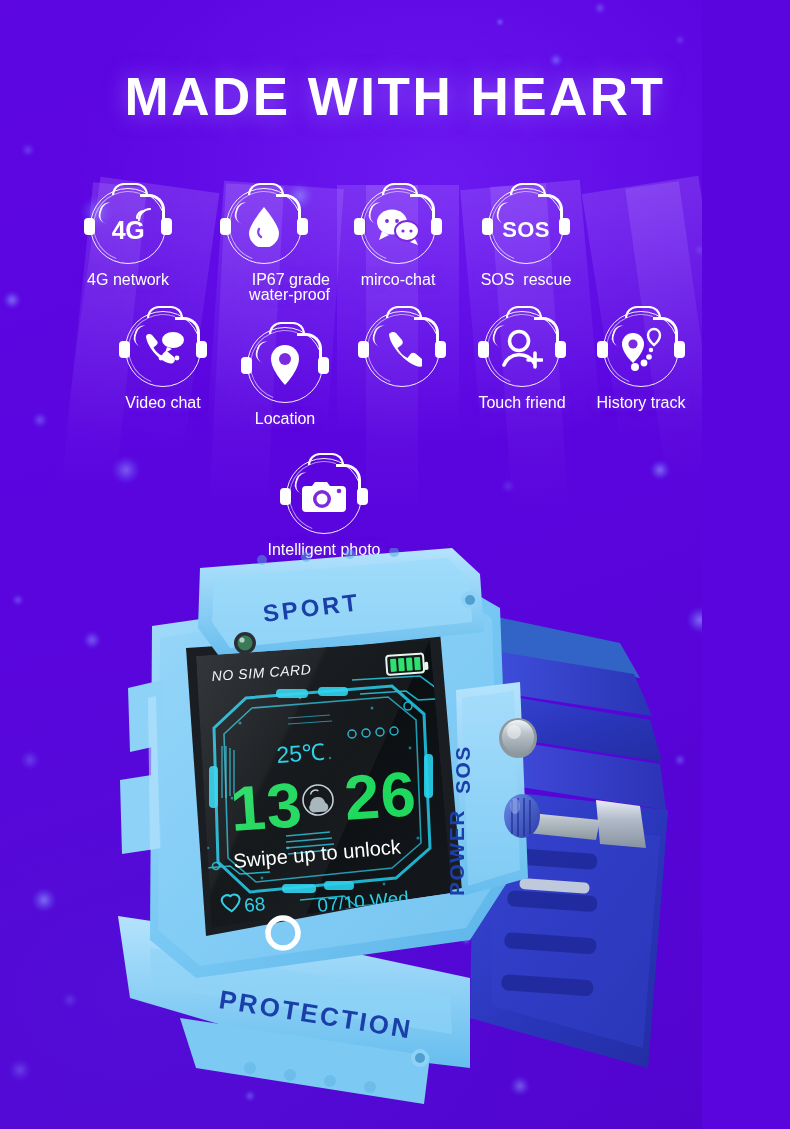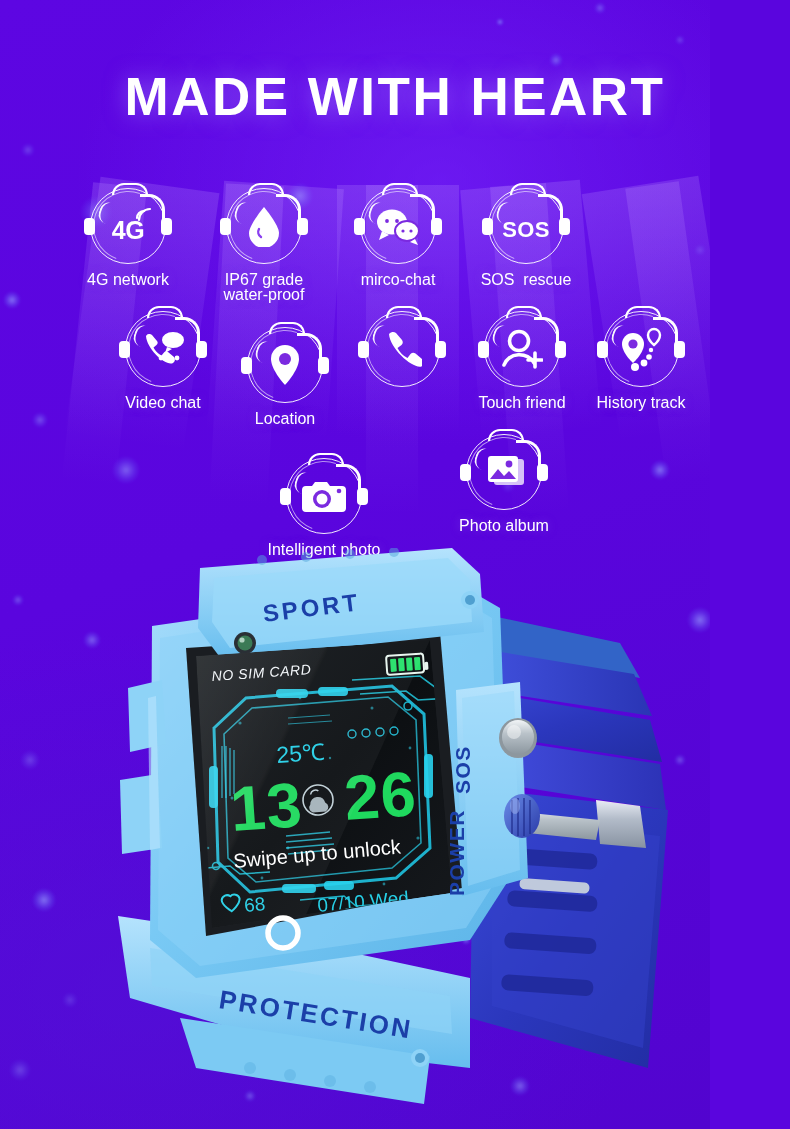--- a/index.html
+++ b/index.html
@@ -8,21 +8,20 @@
     font-family:"Liberation Sans",sans-serif;
     background:#5a05de;
     position:relative;
   }
   #stage{
     position:absolute;inset:0;width:702px;height:1129px;overflow:hidden;
     background:
       radial-gradient(ellipse 520px 380px at 62% 16%, rgba(120,40,255,.55) 0%, rgba(90,5,222,0) 70%),
       radial-gradient(ellipse 700px 520px at 20% 88%, rgba(80,20,215,.55) 0%, rgba(90,5,222,0) 70%),
       linear-gradient(160deg,#5d06e2 0%, #5a05de 45%, #5204cf 100%);
-    padding-left: 8px;
   }
   
   .bokeh{position:absolute;border-radius:50%;pointer-events:none;
     background:radial-gradient(circle, rgba(150,160,255,.85) 0%, rgba(110,120,255,.35) 45%, rgba(90,60,240,0) 72%);
     filter:blur(1px);}
   
   .beams{position:absolute;left:0;top:185px;width:790px;height:480px;pointer-events:none;}
   .beam{position:absolute;top:0;
     background:linear-gradient(to bottom, rgba(190,150,255,.22) 0%, rgba(175,130,255,.13) 45%, rgba(160,110,255,0) 100%);
   }
@@ -132,21 +131,21 @@
           <div class="glyph">
             <span class="txtglyph">4G</span>
             <span style="position: absolute; right: 13px; top: 14px;"><svg width="20" height="20" viewBox="0 0 20 20">
                 <path d="M4 16 a7 7 0 0 1 7 -7" fill="none" stroke="#fff" stroke-width="2.2" stroke-linecap="round"></path>
                 <path d="M6 18 a11 11 0 0 1 11 -11" fill="none" stroke="#fff" stroke-width="2.2" stroke-linecap="round"></path>
               </svg></span>
           </div>
         </div>
         <div class="flabel">4G&nbsp;network</div>
       </div>
-      <div class="feat" style="left: 198px; top: 188px;">
+      <div class="feat" style="left: 198px; top: 188px; text-align: right;">
         <div class="ring">
           <div class="lug l"></div>
           <div class="lug r"></div>
           <div class="crownArc"></div>
           <div class="circ"></div>
           <div class="circ2"></div>
           <div class="tick"></div>
           <div class="arcR"></div>
           <div class="glyph">
             <svg width="40" height="42" viewBox="0 0 40 42">
@@ -313,40 +312,20 @@
           <div class="glyph">
             <svg width="46" height="36" viewBox="0 0 46 36">
       <path d="M14 4 h12 l3 4 h12 a4 4 0 0 1 4 4 v18 a4 4 0 0 1 -4 4 H5 a4 4 0 0 1 -4 -4 V12 a4 4 0 0 1 4 -4 h6 Z" fill="#fff"></path>
       <circle cx="21" cy="21" r="9" fill="#7b2ae0"></circle>
       <circle cx="21" cy="21" r="5.5" fill="#fff"></circle>
       <circle cx="38" cy="13" r="2.3" fill="#7b2ae0"></circle>
       </svg>
           </div>
         </div>
         <div class="flabel">Intelligent&nbsp;photo</div>
-      </div>
-      <div class="feat" style="left: 438px; top: 434px;">
-        <div class="ring">
-          <div class="lug l"></div>
-          <div class="lug r"></div>
-          <div class="crownArc"></div>
-          <div class="circ"></div>
-          <div class="circ2"></div>
-          <div class="tick"></div>
-          <div class="arcR"></div>
-          <div class="glyph">
-            <svg width="44" height="38" viewBox="0 0 44 38">
-      <rect x="12" y="6" width="30" height="26" rx="3" fill="#fff" opacity=".75"></rect>
-      <rect x="6" y="3" width="30" height="26" rx="3" fill="#fff"></rect>
-      <circle cx="27" cy="11" r="3.4" fill="#7b2ae0"></circle>
-      <path d="M8 26 L16 16 L22 23 L27 18 L34 26 Z" fill="#7b2ae0"></path>
-      </svg>
-          </div>
-        </div>
-        <div class="flabel">Photo&nbsp;album</div>
       </div>
     </div>
 
   <div class="watch-wrap">
   <svg class="watch" width="790" height="581" viewBox="0 0 790 581" xmlns="http://www.w3.org/2000/svg">
     <defs>
       <linearGradient id="bodyG" x1="0" y1="0" x2="1" y2="1">
         <stop offset="0" stop-color="#a7dcfb"></stop>
             <stop offset=".45" stop-color="#79c9f4"></stop>
             <stop offset="1" stop-color="#5cb4e8"></stop>

